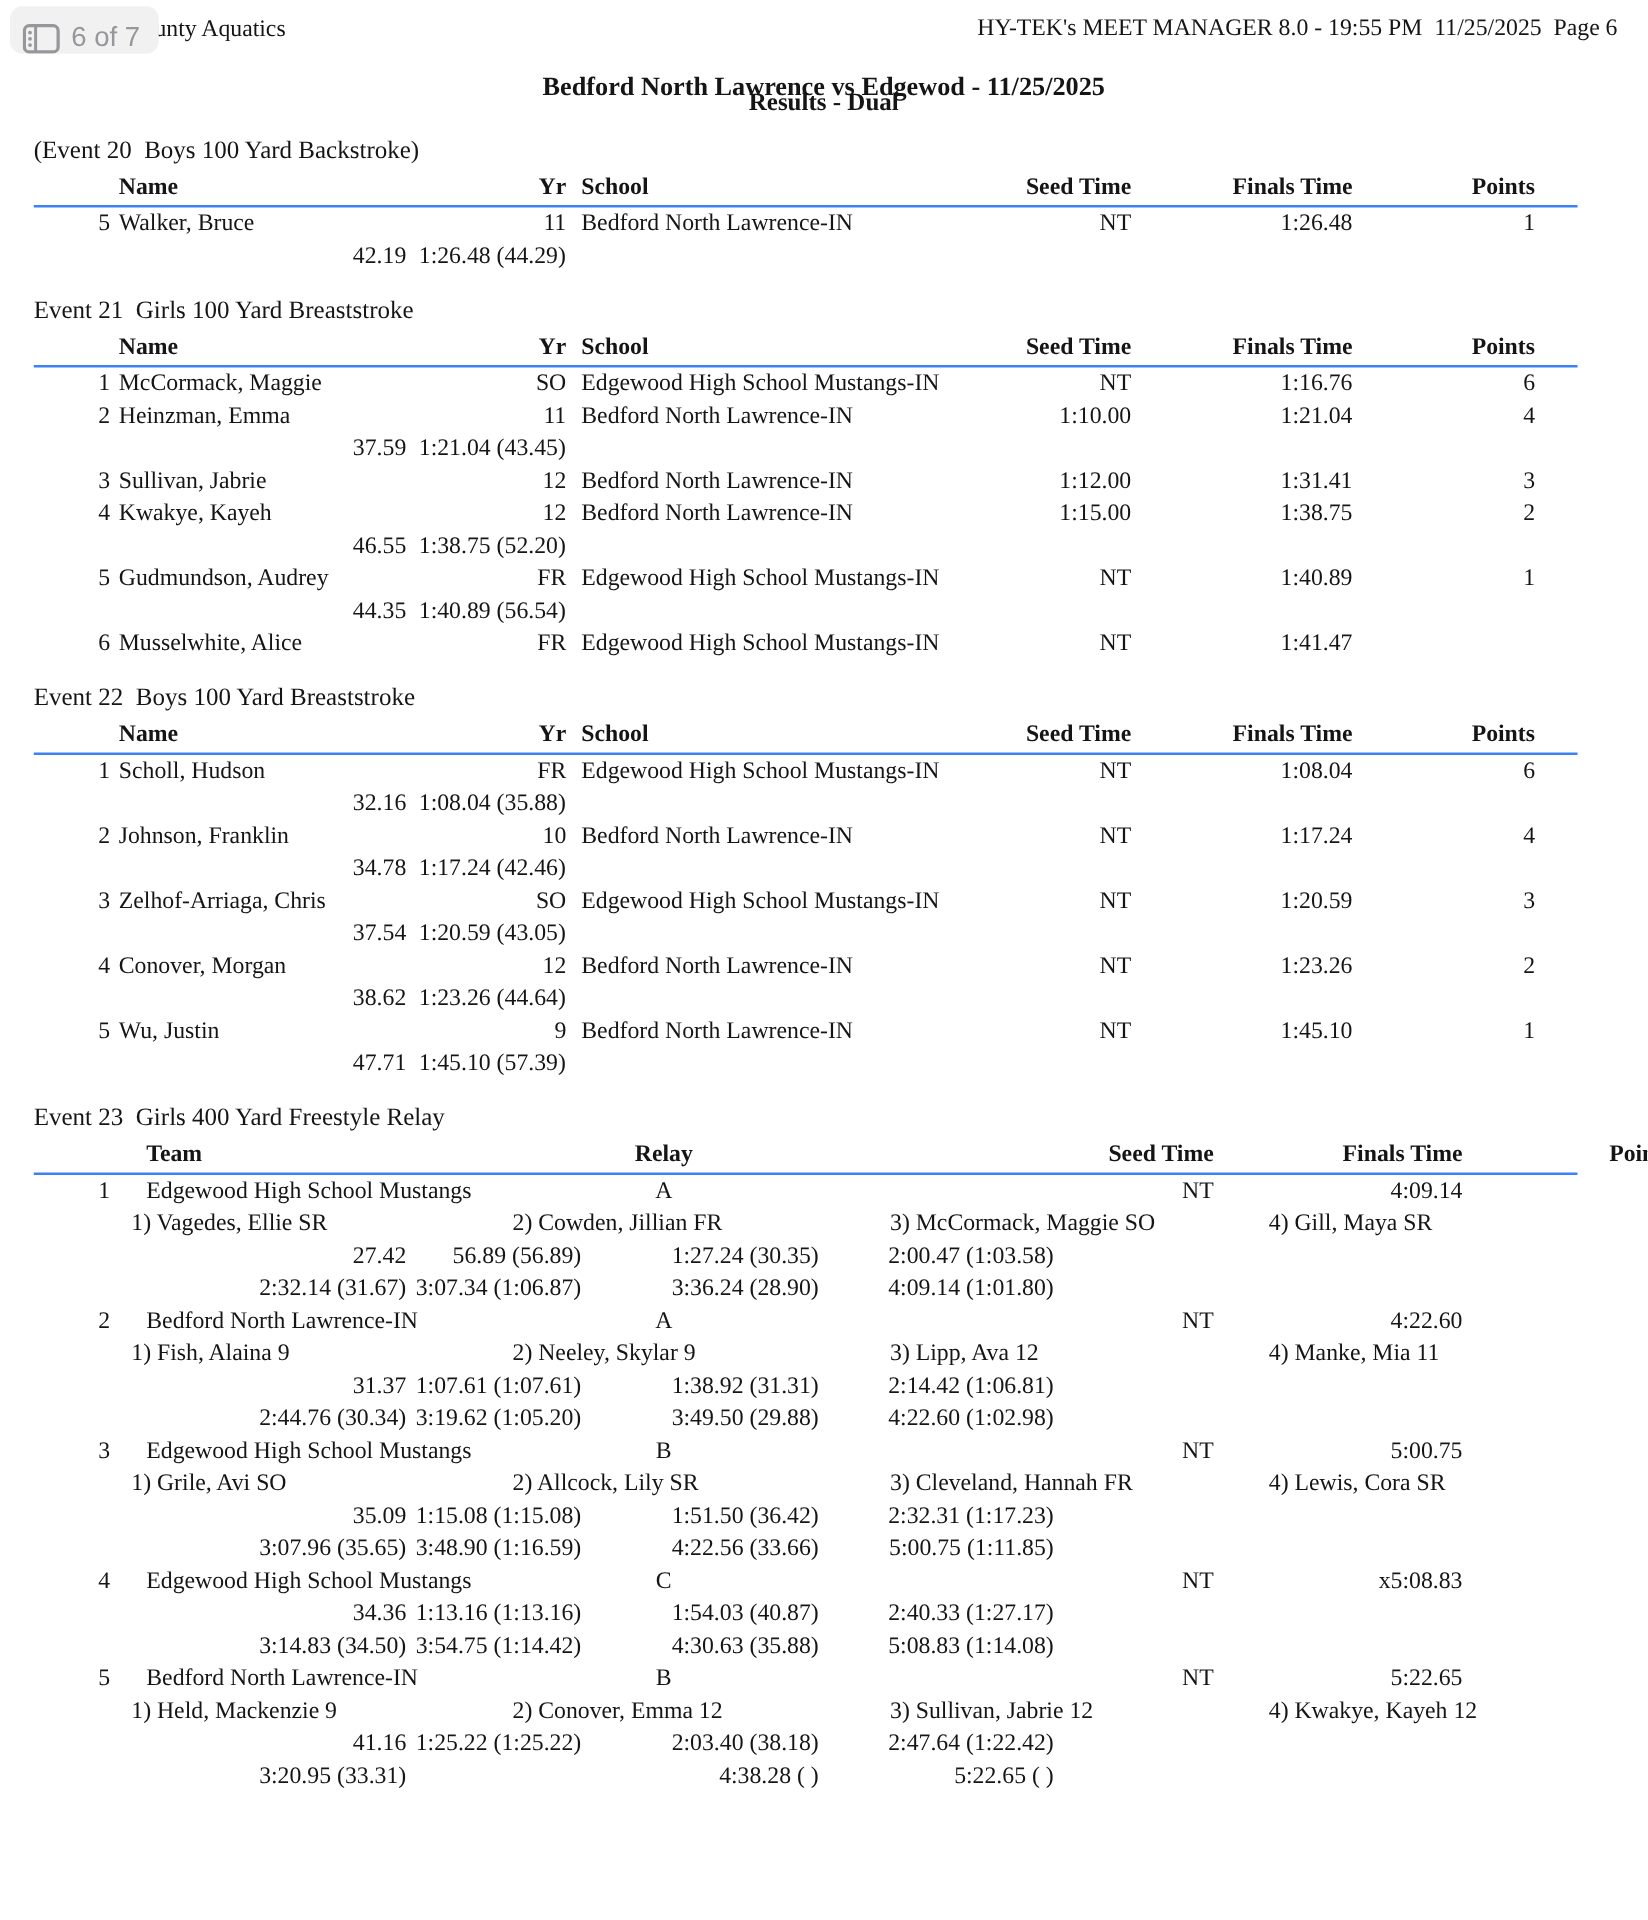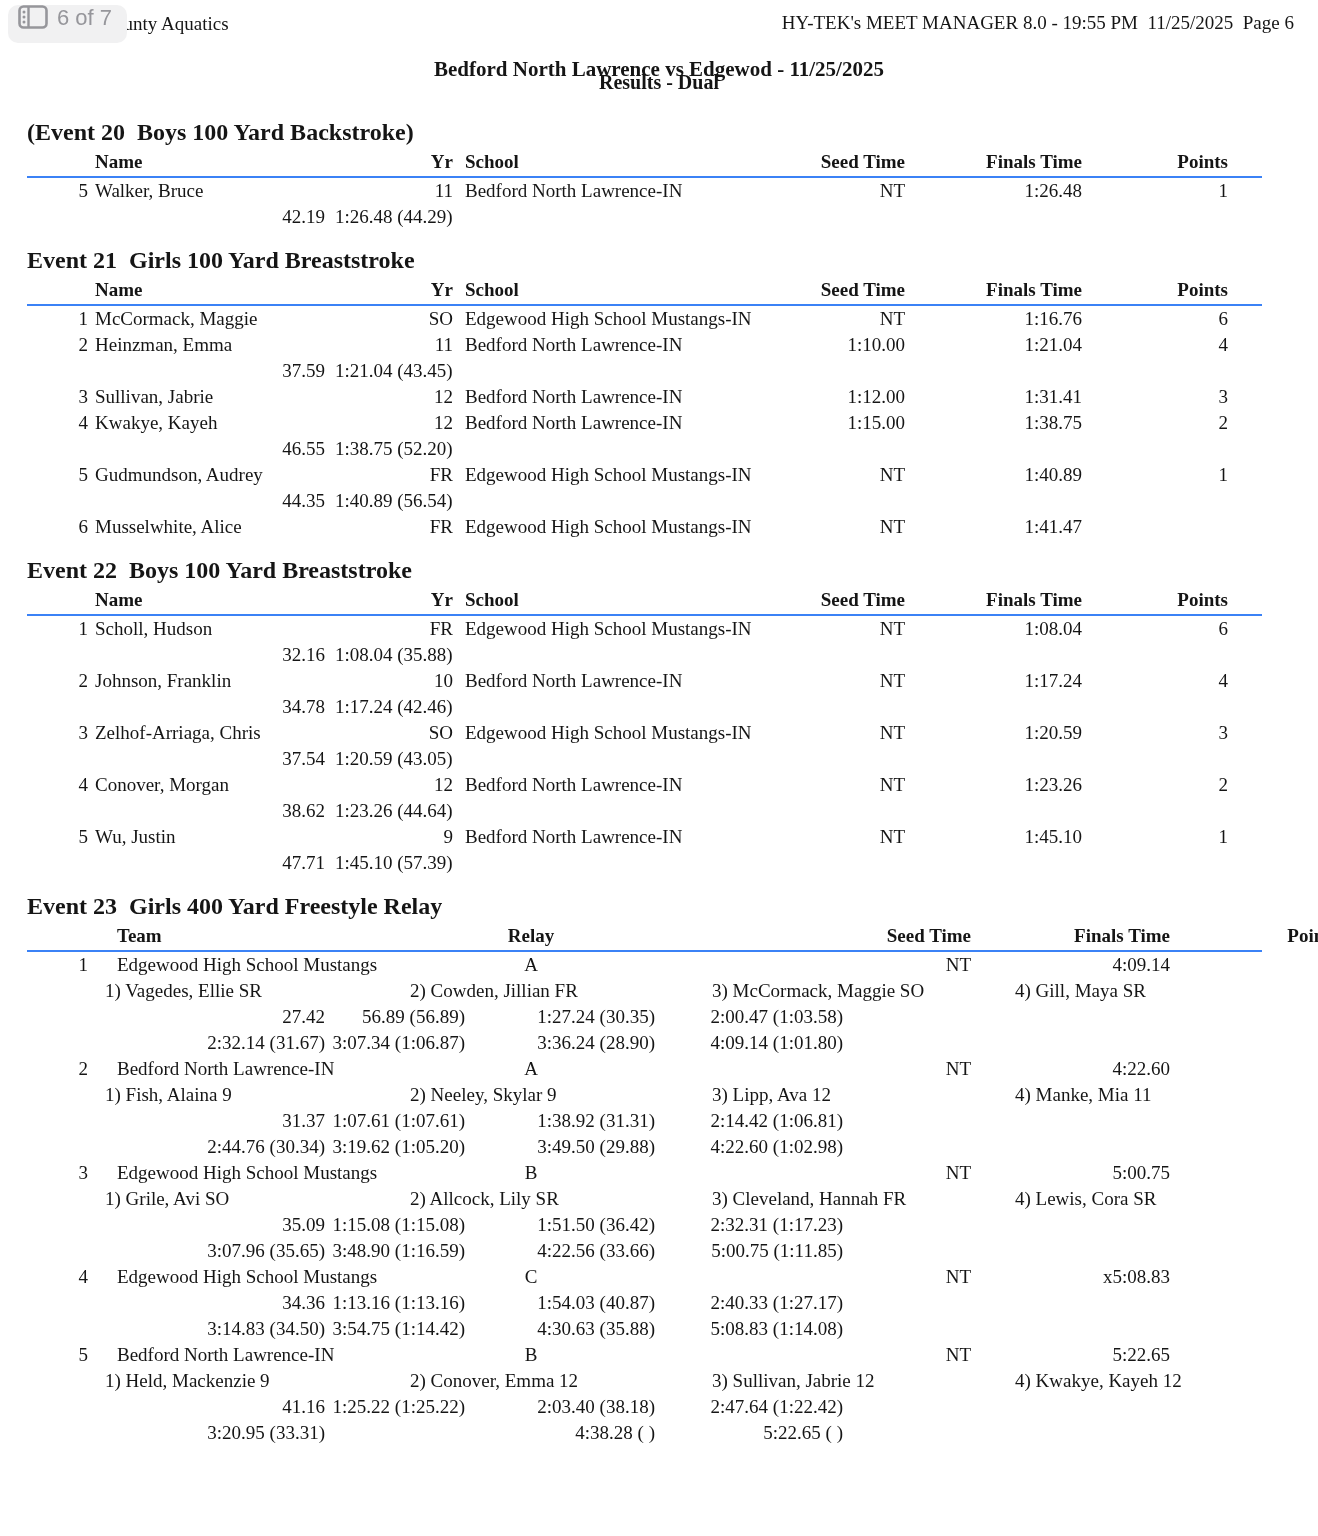--- a/index.html
+++ b/index.html
@@ -10,37 +10,37 @@
     position:relative;
     overflow:hidden;
   }
   .pre{white-space:pre;}
 
   
   .page-pill{
     position:absolute;left:8px;top:5px;height:38px;
     padding:0 15px 0 10px;
     background:#f1f1f2;border-radius:10px;
-    display:flex;align-items:flex-start;gap:9px;
+    display:flex;align-items:flex-end;gap:9px;
     font-family:"Liberation Sans",sans-serif;
     font-size:22px;color:#96969b;
     z-index:5;cursor:default;
   }
   .pill-icon{display:flex;align-items:center;}
 
   
   .hdr-left{position:absolute;left:114px;top:13px;font-size:19px;}
   .hdr-right{position:absolute;right:24px;top:12px;font-size:19px;}
   .doc-title{position:absolute;top:57px;left:0;width:100%;text-align:center;font-weight:bold;font-size:21px;}
   .doc-subtitle{position:absolute;top:71px;left:0;width:100%;text-align:center;font-weight:bold;font-size:20px;}
 
   
   #events{position:absolute;left:27px;top:103px;width:1262px;}
   .event{margin-bottom:17px;}
-  .event-title{font-size:24px;font-weight:bold;margin:16px 0 4px 0;line-height:26px;}
+  .event-title{font-size:20px;font-weight:normal;margin:4px 0 4px 0;line-height:26px;}
   .tbl-head{border-bottom:2px solid #3b82f6;padding-bottom:1px;width:1235px;}
   .tbl-head span{font-weight:bold;}
 
   .grid{display:grid;font-size:19px;line-height:26px;}
   .grid.ind  {grid-template-columns:61px 329px 36px 296px 156px 177px 146px;}
   .grid.relay{grid-template-columns:61px 329px 140px 348px 177px 146px;gap:22px;}
   .grid.swim {grid-template-columns:305px 302px 303px auto;padding-left:78px;}
   .grid.splits{grid-template-columns:298px 140px 190px 188px auto;}
 
   .c-place{text-align:right;}

